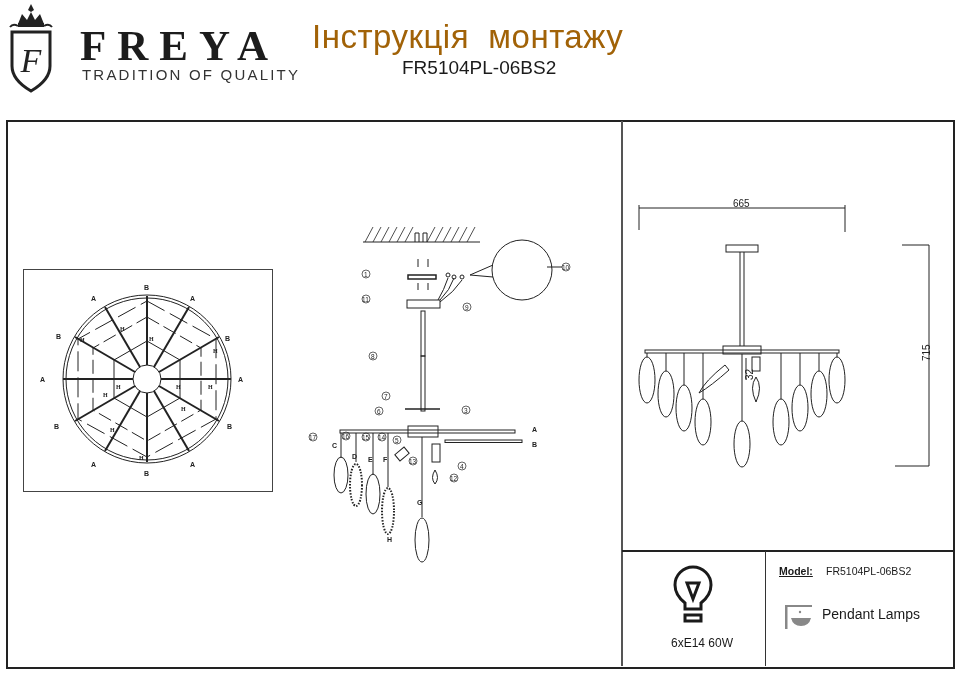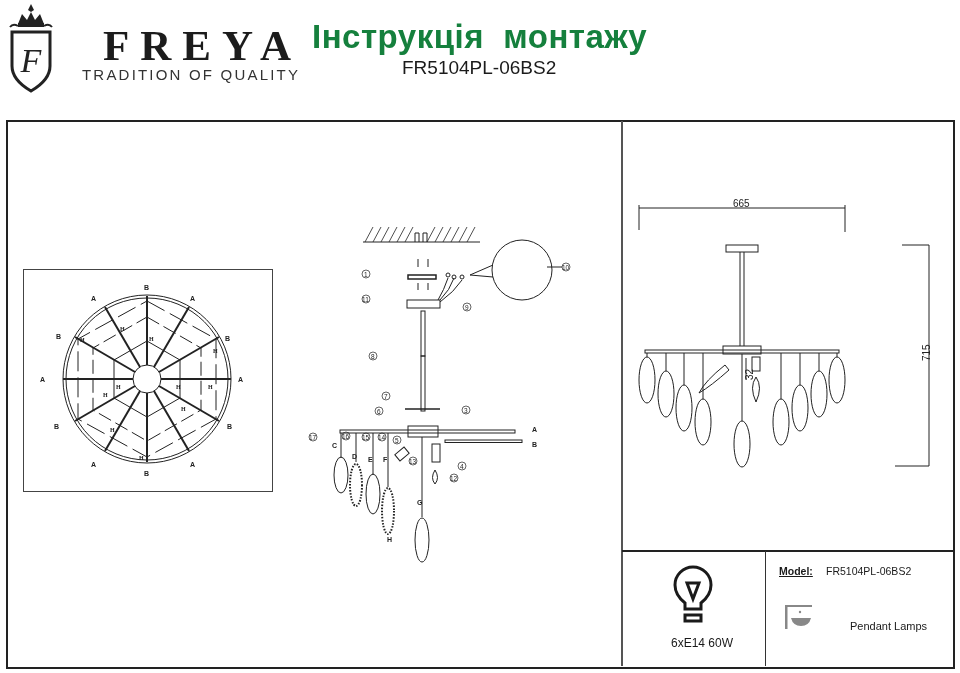--- a/index.html
+++ b/index.html
@@ -1,29 +1,29 @@
 <!DOCTYPE html>
 <html><head>
 <meta charset="utf-8">
 <style>
   html, body { margin:0; padding:0; background:#ffffff; }
   body { width:960px; height:673px; position:relative; overflow:hidden; font-family:"Liberation Sans", sans-serif; color:#1a1a1a; }
   .abs { position:absolute; }
-  .logo-word { left:80px; top:24px; font-family:"Liberation Serif", serif; font-size:43px; font-weight:bold; letter-spacing:11px; color:#1c1c1c; line-height:1;margin-left:23px; }
+  .logo-word { left:80px; top:24px; font-family:"Liberation Serif", serif; font-size:43px; font-weight:bold; letter-spacing:11px; color:#1c1c1c; line-height:1; }
   .logo-tag { left:82px; top:66px; font-family:Liberation Sans, sans-serif; font-size:15px; letter-spacing:2.2px; color:#333;text-align:center; }
-  .title { left:312px; top:20px; font-size:33px; font-weight:bold; color:#15803d; letter-spacing:0.5px; line-height:1; }
+  .title { left:312px; top:20px; font-size:33px; font-weight:normal; color:#a16207; letter-spacing:0.5px; line-height:1; }
   .subtitle { left:402px; top:58px; font-size:19px; color:#1b1b1b; line-height:1; }
   .frame { left:6px; top:120px; width:945px; height:545px; border:2px solid #222; box-sizing:content-box; }
   .vdiv { left:621px; top:121px; width:2px; height:545px; background:#555; }
   .hdiv { left:622px; top:550px; width:331px; height:2px; background:#222; }
   .vdiv2 { left:765px; top:551px; width:1px; height:115px; background:#333; }
   .topview { left:23px; top:269px; width:248px; height:221px; border:1px solid #444; }
   .spec-label { left:779px; top:565px; font-size:10.5px; font-weight:bold;text-decoration:underline; }
   .spec-value { left:826px; top:565px; font-size:10.5px; }
-  .type-label { left:822px; top:620px; font-size:11px;margin-left:28px; }
+  .type-label { left:822px; top:606px; font-size:14px; }
   .bulb-label { left:671px; top:636px; font-size:12px; }
   svg { position:absolute; overflow:visible; }
 </style>
 </head>
 <body>
 
 <svg class="abs" style="left:6px;top:2px;" width="50" height="92" viewBox="0 0 50 92">
   <path d="M25 2 l3 6 l-3 2 l-3 -2z" fill="#222"></path>
   <path d="M12 22 l4 -10 l5 6 l4 -8 l4 8 l5 -6 l4 10z" fill="#222"></path>
   <rect x="12" y="21" width="26" height="4" fill="#222"></rect>

